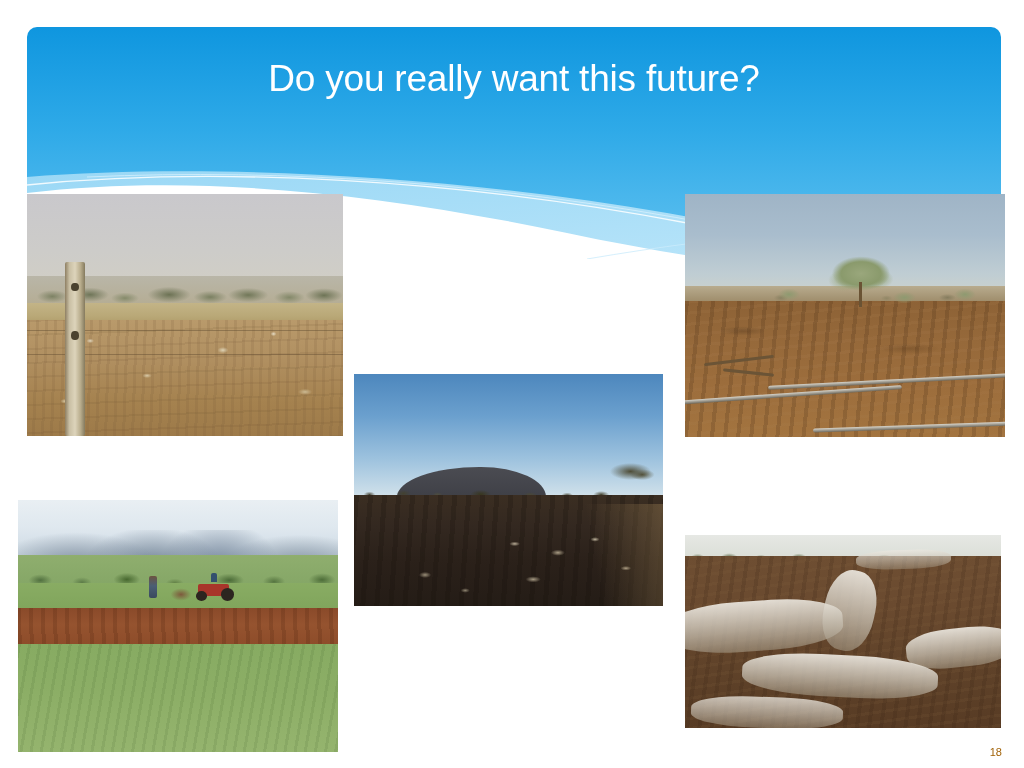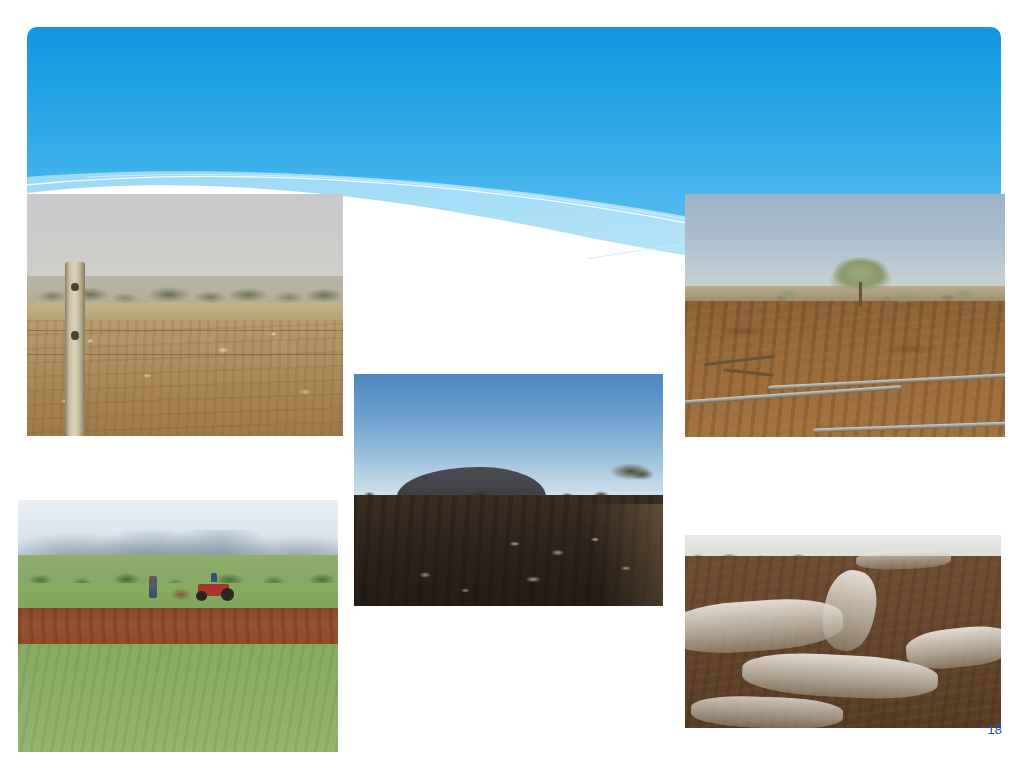--- a/index.html
+++ b/index.html
@@ -314,23 +314,23 @@
   #photo-flooded-muddy-field .w1 { left: -6%; top: 34%; width: 56%; height: 26%; transform: rotate(-4deg); }
   #photo-flooded-muddy-field .w2 { left: 18%; top: 62%; width: 62%; height: 22%; transform: rotate(3deg); }
   #photo-flooded-muddy-field .w3 { left: 44%; top: 18%; width: 16%; height: 42%; transform: rotate(12deg); border-radius: 45%; }
   #photo-flooded-muddy-field .w4 { right: -4%; top: 48%; width: 34%; height: 20%; transform: rotate(-6deg); }
   #photo-flooded-muddy-field .w5 { left: 54%; top: 8%; width: 30%; height: 10%; transform: rotate(-2deg); opacity: .75; }
   #photo-flooded-muddy-field .w6 { left: 2%; top: 84%; width: 48%; height: 16%; transform: rotate(2deg); opacity: .85; }
 
   
   #slide-number {
     position: absolute;
-    right: 22px; bottom: 30px;
-    color: #1d4ed8;
-    font-size: 13px;
+    right: 22px; bottom: 8px;
+    color: #a16207;
+    font-size: 11px;
     line-height: 16px;
   }
 </style>
 </head>
 <body>
 
 <div id="slide">
 
   <div id="banner-wrap">
     <svg id="banner-svg" viewBox="0 0 974 232" preserveAspectRatio="none">
@@ -359,20 +359,21 @@
         <path d="M0,166 C160,147 340,164 540,206 C700,240 860,256 974,262 L974,300 L0,300 Z" fill="#FFFFFF"></path>
 
         <path d="M0,158 C190,139 430,152 660,196 C800,223 910,238 974,244" fill="none" stroke="#FFFFFF" stroke-width="1.3" opacity="0.85"></path>
         <path d="M60,150 C260,141 470,156 690,198 C820,223 920,236 974,241" fill="none" stroke="#DCF2FD" stroke-width="1" opacity="0.7"></path>
         <path d="M560,232 C700,208 850,195 974,190" fill="none" stroke="#CBEBFB" stroke-width="1" opacity="0.8"></path>
       </g>
     </svg>
   </div>
 
   <div id="title-block">
+    <div id="slide-title">Do you really want this future?</div>
   </div>
 
   <div class="photo" id="photo-dry-fenced-field">
     <div class="scene">
       <div class="layer sky"></div>
       <div class="layer treeline"></div>
       <div class="layer grassline"></div>
       <div class="layer ground"></div>
       <div class="wire" style="top:56%"></div>
       <div class="wire" style="top:66%"></div>

